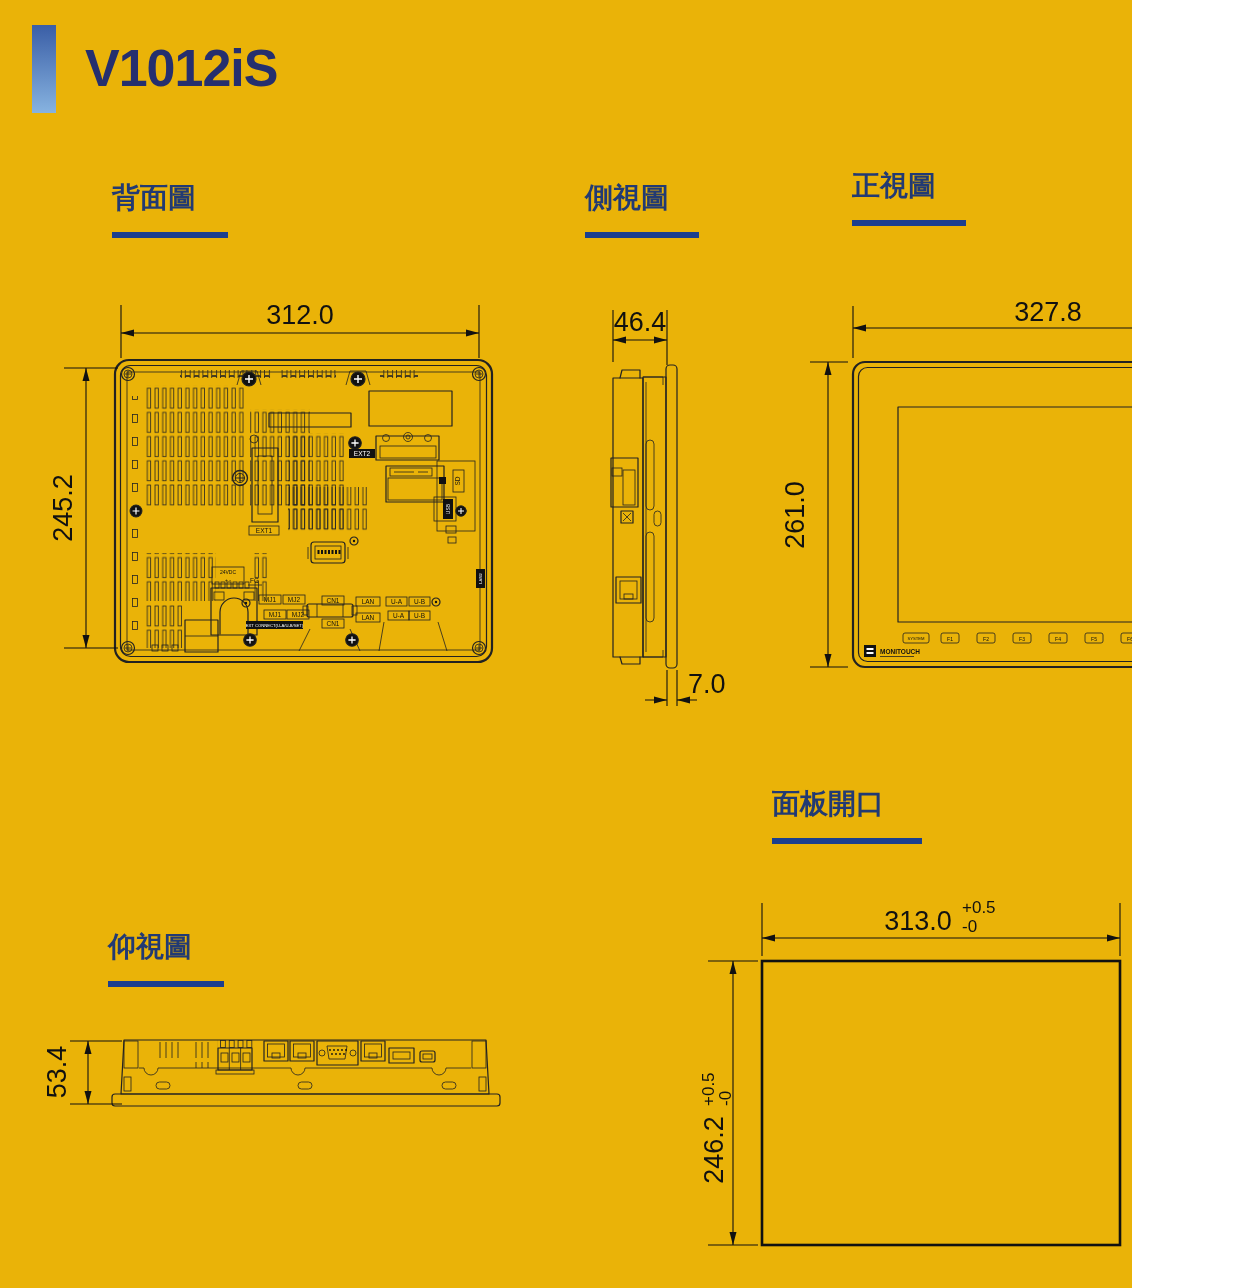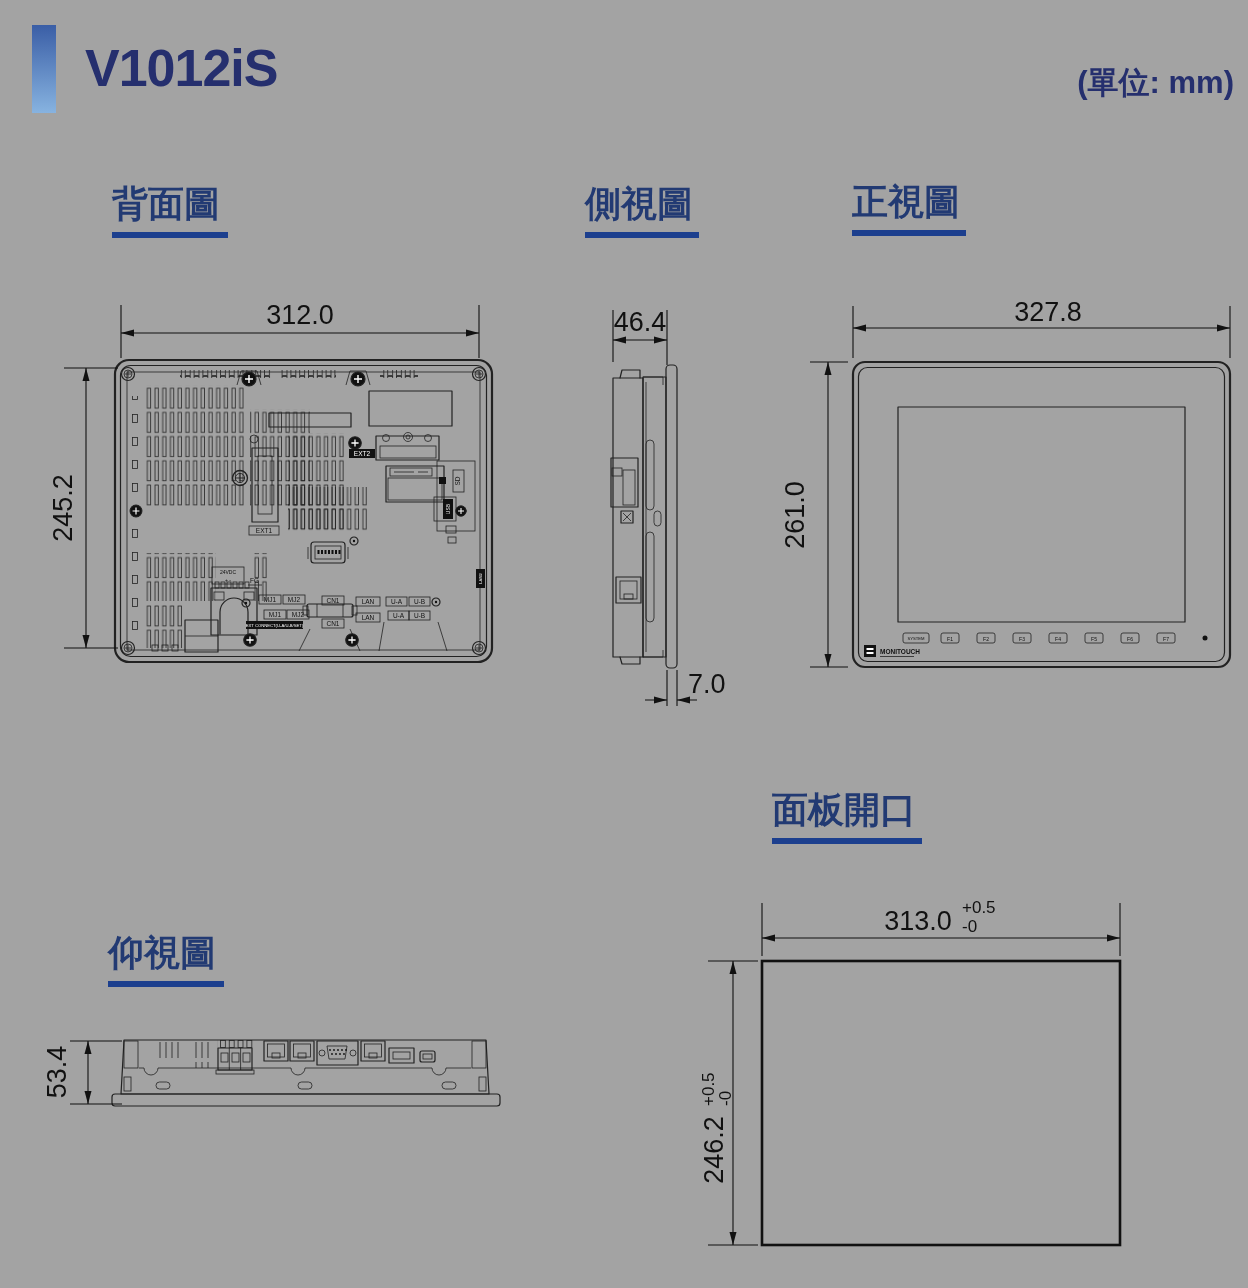--- a/index.html
+++ b/index.html
@@ -1,27 +1,27 @@
 <!DOCTYPE html>
 <html><head>
 <meta charset="utf-8">
 <style>
   html,body{margin:0;padding:0;background:#ffffff;}
-  .page{position:relative;width:1248px;height:1288px;background:#a3a3a3;overflow:hidden;
+  .page{position:relative;width:1132px;height:1288px;background:#eab308;overflow:hidden;
         font-family:"Liberation Sans",sans-serif;}
   .accent-bar{position:absolute;left:32px;top:25px;width:24px;height:88px;
         background:linear-gradient(180deg,#3a5ea6 0%,#87b3e0 100%);}
   .page-title{position:absolute;left:85px;top:38px;margin:0;font-size:52px;font-weight:bold;
         color:#252f6e;letter-spacing:-1px;}
   .unit-label{position:absolute;right:14px;top:62px;font-size:31px;font-weight:bold;color:#252f6e;}
-  .section{position:absolute;color:#223a73;font-size:36px;font-weight:bold;line-height:1;}
+  .section{position:absolute;color:#223a73;font-size:28px;font-weight:bold;line-height:1;font-family:Liberation Mono, monospace;}
   .section .bar{position:absolute;left:0;top:46px;height:6px;background:#1c3f8e;}
   .sec-back{left:112px;top:186px;}   .sec-back .bar{width:116px;}
   .sec-side{left:585px;top:186px;text-align:right;}   .sec-side .bar{width:114px;}
-  .sec-front{left:852px;top:184px;}  .sec-front .bar{width:114px;}
+  .sec-front{left:852px;top:174px;}  .sec-front .bar{width:114px;}
   .sec-cutout{left:772px;top:792px;} .sec-cutout .bar{width:150px;}
   .sec-bottom{left:108px;top:935px;} .sec-bottom .bar{width:116px;}
   svg.drawing{position:absolute;left:0;top:0;}
   .ln{fill:none;stroke:#222;stroke-width:1.2;stroke-linejoin:round;stroke-linecap:round;}
   .ln2{fill:none;stroke:#222;stroke-width:2.2;stroke-linejoin:round;}
   .lnt{fill:none;stroke:#222;stroke-width:0.8;}
   .blk{fill:#111;stroke:none;}
   .wht{fill:#fff;stroke:none;}
   .dim{fill:none;stroke:#111;stroke-width:1.1;}
   .arr{fill:#111;stroke:none;}
@@ -33,21 +33,20 @@
   .twht{fill:#fff;}
   .tbold{font-weight:bold;}
 </style>
 </head>
 <body>
 
 <div class="page">
 
   <div class="accent-bar"></div>
   <h1 class="page-title">V1012iS</h1>
-  <div class="unit-label">(單位: mm)</div>
 
   <div class="section sec-back">
     <span>背面圖</span>
     <span class="bar"></span>
   </div>
   <div class="section sec-side">
     <span>側視圖</span>
     <span class="bar"></span>
   </div>
   <div class="section sec-front">

